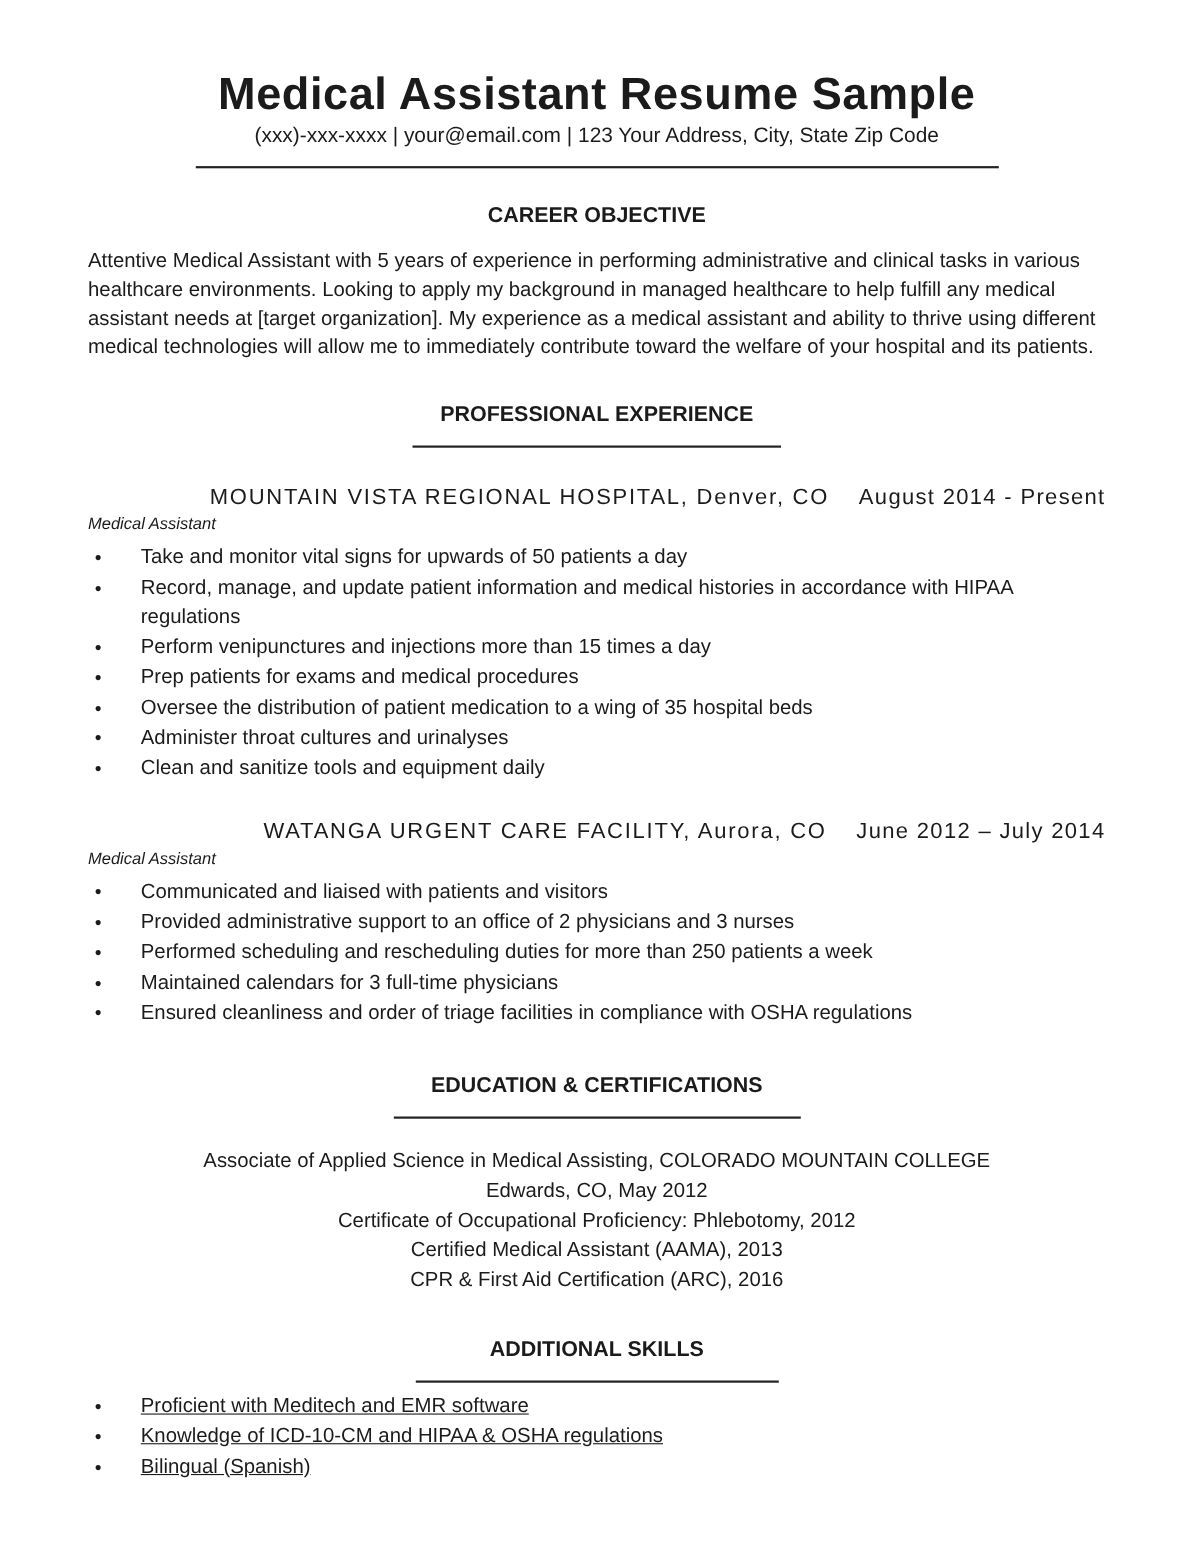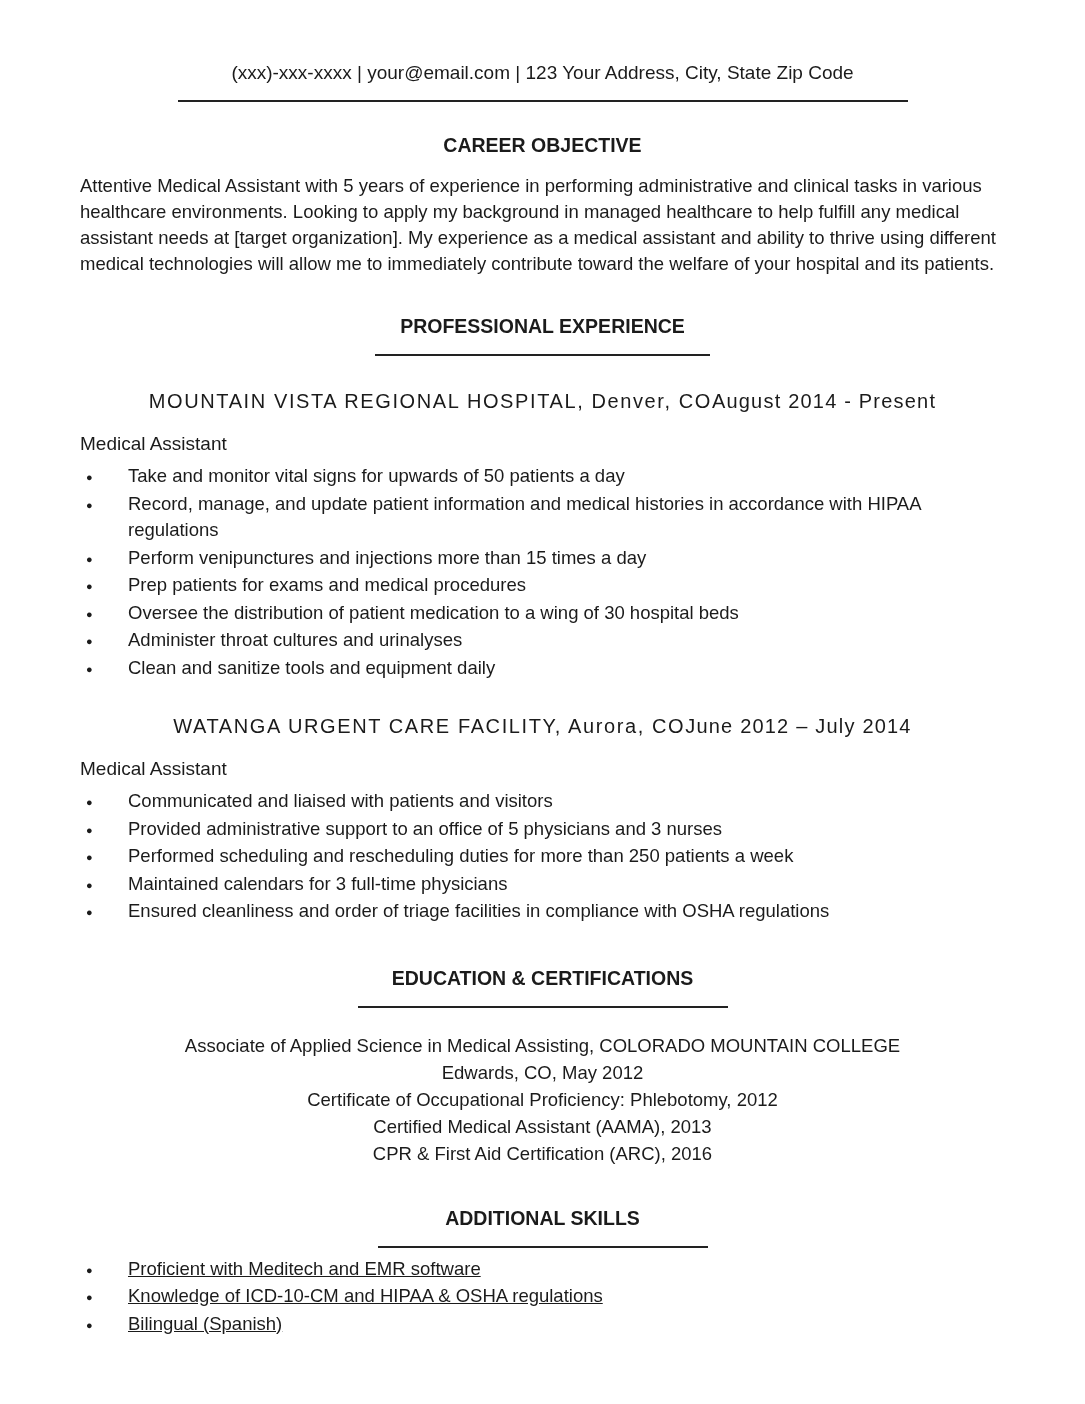--- a/index.html
+++ b/index.html
@@ -54,34 +54,36 @@
   }
   .experience-heading { margin-top: 38px; }
   .rule-experience { width: 335px; }
   .rule-education { width: 370px; }
   .rule-skills { width: 330px; }
   .job {
     margin-top: 34px;
   }
   .job-header {
     display: flex;
-    justify-content: center;
+    justify-content: flex-end;
     align-items: baseline;
     font-size: 20px;
+    gap: 27px;
   }
   .job-company {
     letter-spacing: 1.6px;
   }
   .job-dates {
     letter-spacing: 1.2px;
     white-space: nowrap;
   }
   .job-role {
-    font-size: 19px;
-    margin-top: 20px;
+    font-style: italic;
+    font-size: 15px;
+    margin-top: 4px;
   }
   ul.bullets {
     list-style: none;
     margin: 8px 0 0 0;
     padding: 0;
   }
   ul.bullets li {
     position: relative;
     padding-left: 48px;
     font-size: 18.5px;
@@ -103,55 +105,56 @@
     line-height: 27px;
   }
   .skills-heading { margin-top: 40px; }
   .skills-list { margin-top: 26px; text-decoration: underline; }
 </style>
 </head>
 <body>
 
 <div class="page">
 
+  <h1 class="resume-title">Medical Assistant Resume Sample</h1>
   <div class="contact-line">(xxx)-xxx-xxxx | your@email.com | 123 Your Address, City, State Zip Code</div>
   <div class="contact-rule"></div>
 
   <h2 class="section-heading objective-heading">CAREER OBJECTIVE</h2>
   <div class="objective-text">Attentive Medical Assistant with 5 years of experience in performing administrative and clinical tasks in various healthcare environments. Looking to apply my background in managed healthcare to help fulfill any medical assistant needs at [target organization]. My experience as a medical assistant and ability to thrive using different medical technologies will allow me to immediately contribute toward the welfare of your hospital and its patients.</div>
 
   <h2 class="section-heading experience-heading">PROFESSIONAL EXPERIENCE</h2>
   <div class="heading-rule rule-experience"></div>
 
   <div class="job">
     <div class="job-header">
       <span class="job-company">MOUNTAIN VISTA REGIONAL HOSPITAL, Denver, CO</span>
       <span class="job-dates">August 2014 - Present</span>
     </div>
     <div class="job-role">Medical Assistant</div>
     <ul class="bullets">
       <li>Take and monitor vital signs for upwards of 50 patients a day</li>
       <li>Record, manage, and update patient information and medical histories in accordance with HIPAA regulations</li>
       <li>Perform venipunctures and injections more than 15 times a day</li>
       <li>Prep patients for exams and medical procedures</li>
-      <li>Oversee the distribution of patient medication to a wing of 30 hospital beds</li>
+      <li>Oversee the distribution of patient medication to a wing of 35 hospital beds</li>
       <li>Administer throat cultures and urinalyses</li>
       <li>Clean and sanitize tools and equipment daily</li>
     </ul>
   </div>
 
   <div class="job">
     <div class="job-header">
       <span class="job-company">WATANGA URGENT CARE FACILITY, Aurora, CO</span>
       <span class="job-dates">June 2012 – July 2014</span>
     </div>
     <div class="job-role">Medical Assistant</div>
     <ul class="bullets">
       <li>Communicated and liaised with patients and visitors</li>
-      <li>Provided administrative support to an office of 5 physicians and 3 nurses</li>
+      <li>Provided administrative support to an office of 2 physicians and 3 nurses</li>
       <li>Performed scheduling and rescheduling duties for more than 250 patients a week</li>
       <li>Maintained calendars for 3 full-time physicians</li>
       <li>Ensured cleanliness and order of triage facilities in compliance with OSHA regulations</li>
     </ul>
   </div>
 
   <h2 class="section-heading education-heading">EDUCATION &amp; CERTIFICATIONS</h2>
   <div class="heading-rule rule-education"></div>
 
   <div class="education-lines">

